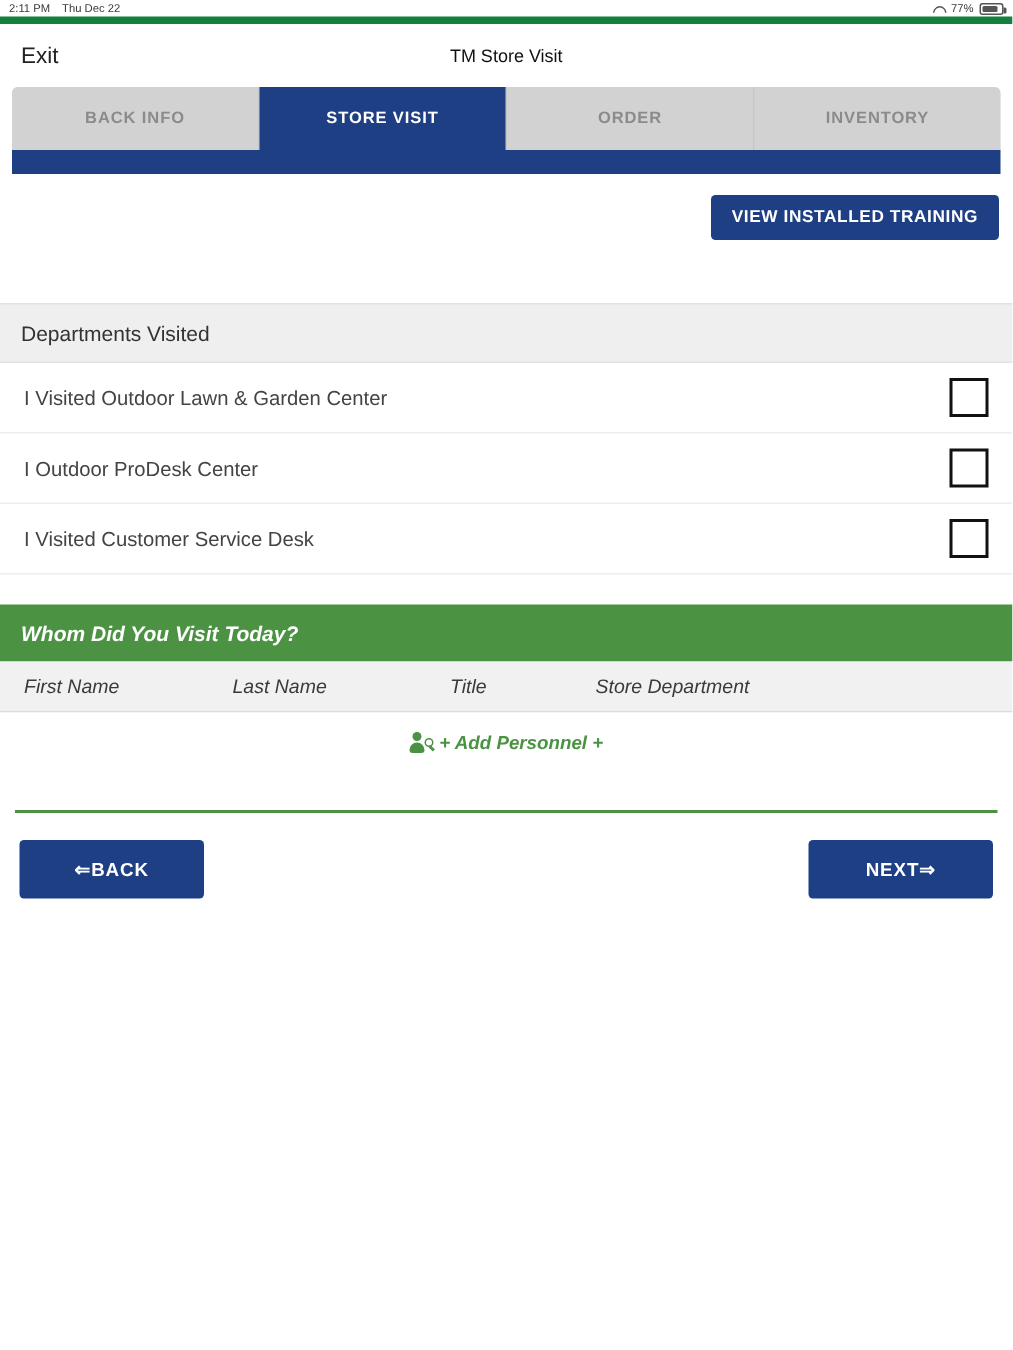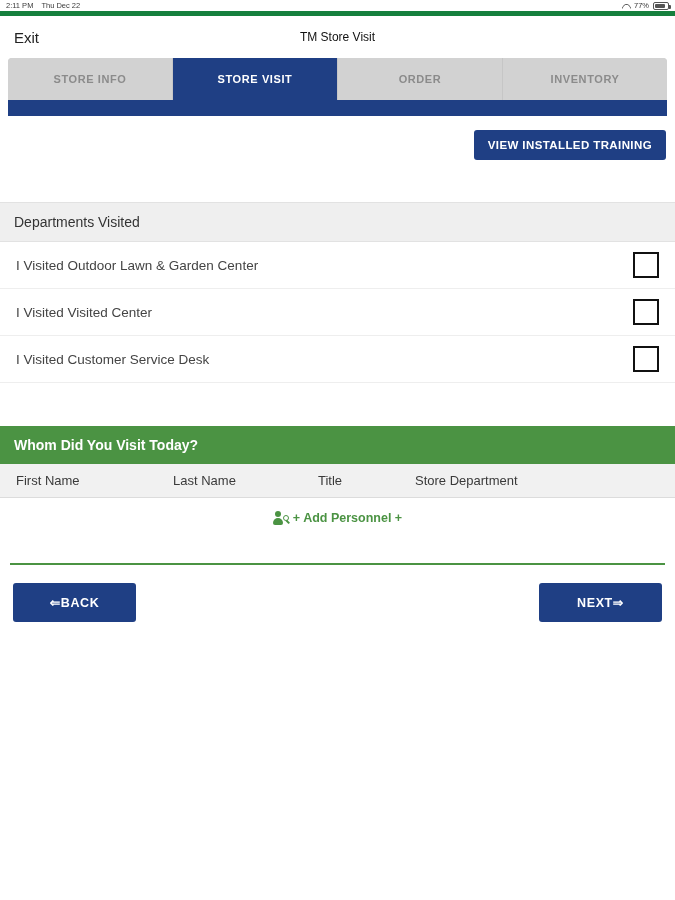--- a/index.html
+++ b/index.html
@@ -194,39 +194,40 @@
     width: 26px;
     height: 26px;
     border: 2px solid #111;
     background: #fff;
     cursor: pointer;
     box-sizing: border-box;
   }
 
   
   .visit-wrap {
-    margin-top: 43px;
+    margin-top: 20px;
+    font-style: italic;
   }
   .visit-header {
     background: #4b9343;
     color: #ffffff;
     font-size: 14px;
     font-weight: bold;
     padding: 11px 14px;
   }
   .visit-cols {
     display: flex;
     background: #f1f1f1;
     border-bottom: 1px solid #dcdcdc;
     font-size: 13px;
     color: #3a3a3a;
     padding: 9px 0;
   }
   .visit-cols span { display: block; }
-  .col-first { width: 173px; padding-left: 16px; box-sizing: border-box; }
+  .col-first { width: 155px; padding-left: 16px; box-sizing: border-box; }
   .col-last  { width: 145px; }
   .col-title { width: 97px; }
   .col-dept  { flex: 1; }
 
   .add-personnel {
     display: flex;
     align-items: center;
     justify-content: center;
     gap: 4px;
     padding: 13px 0 14px 0;
@@ -321,39 +322,39 @@
         </span>
     </div>
   </div>
 
   <div class="navbar">
     <button class="exit-btn">Exit</button>
     <div class="nav-title">TM Store Visit</div>
   </div>
 
   <div class="tabs">
-    <div class="tab">STORE INFO</div>
+    <div class="tab">BACK INFO</div>
     <div class="tab active">STORE VISIT</div>
     <div class="tab">ORDER</div>
     <div class="tab">INVENTORY</div>
   </div>
   <div class="tab-underbar"></div>
 
   <div class="action-area">
     <button class="btn-blue" id="btn-training">VIEW INSTALLED TRAINING</button>
   </div>
 
   <div class="section-head">Departments Visited</div>
 
   <div class="dept-row">
     <span class="label">I Visited Outdoor Lawn &amp; Garden Center</span>
     <span class="checkbox"></span>
   </div>
   <div class="dept-row">
-    <span class="label">I Visited Visited Center</span>
+    <span class="label">I Outdoor ProDesk Center</span>
     <span class="checkbox"></span>
   </div>
   <div class="dept-row">
     <span class="label">I Visited Customer Service Desk</span>
     <span class="checkbox"></span>
   </div>
 
   <div class="visit-wrap">
     <div class="visit-header">Whom Did You Visit Today?</div>
     <div class="visit-cols">

